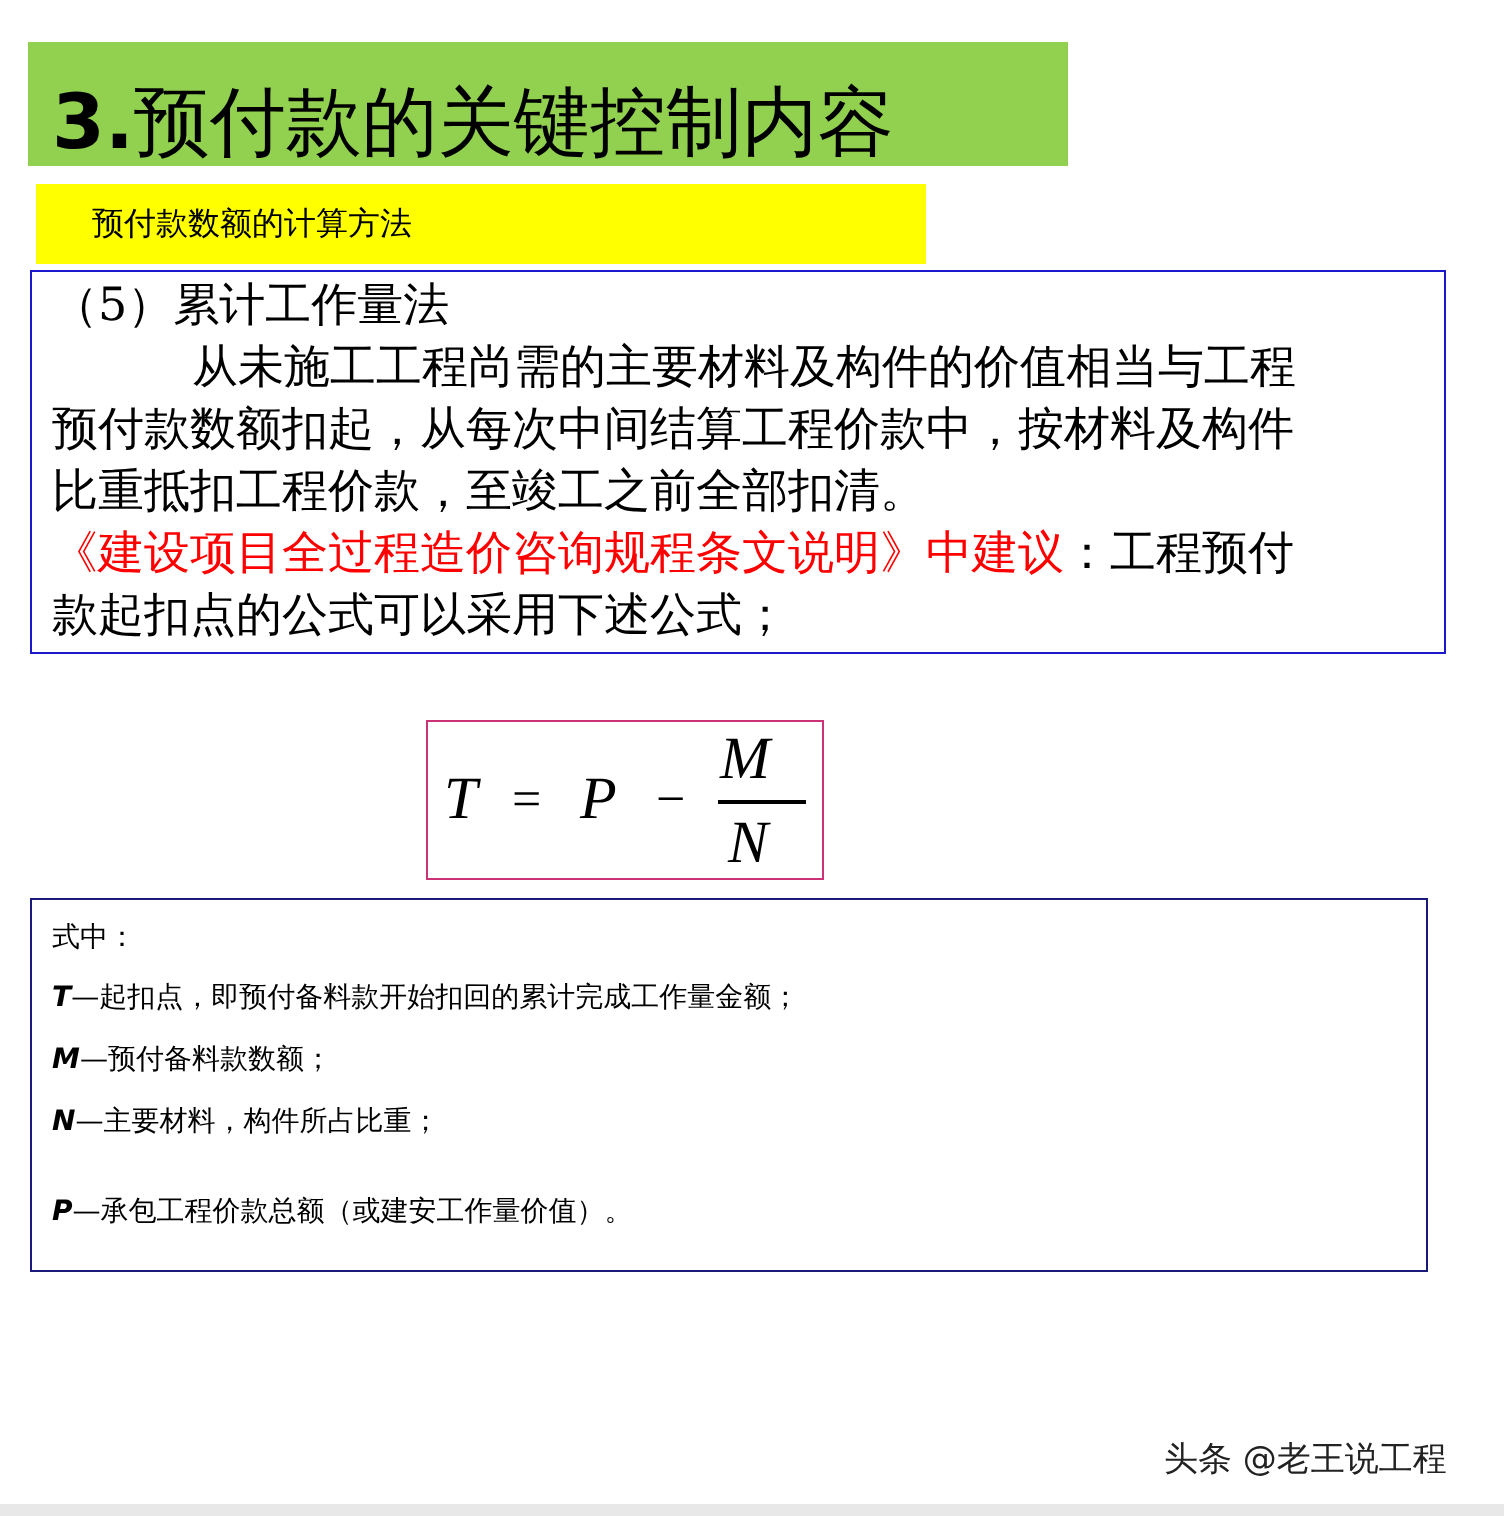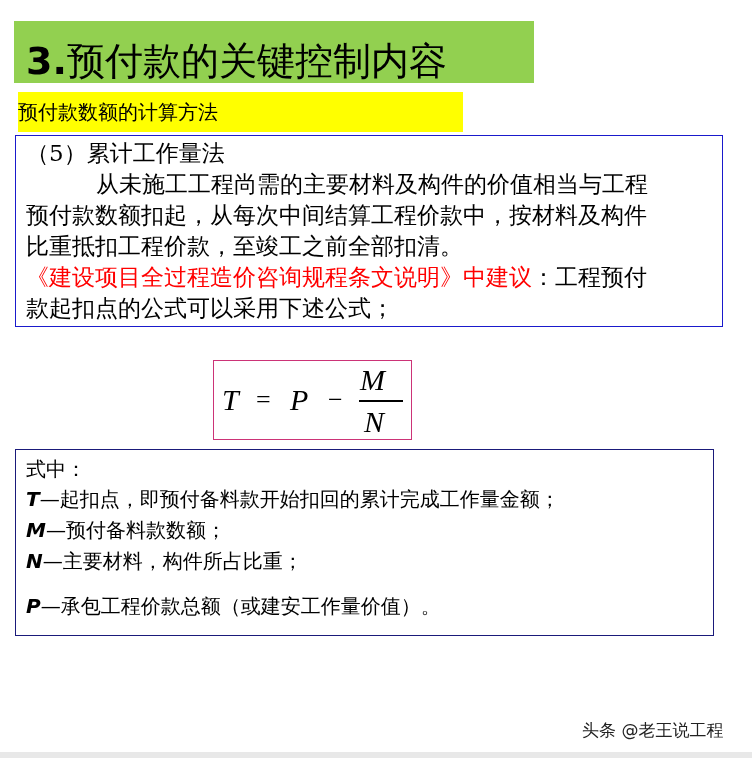--- a/index.html
+++ b/index.html
@@ -47,22 +47,22 @@
       font-weight: bold;
     }
     .subtitle-bar {
       position: absolute;
       left: 18px; top: 92px;
       width: 445px; height: 40px;
       background: #ffff00;
     }
     .subtitle-text {
       position: absolute;
-      left: 0; top: 3px;
-      font-size: 20px;
+      left: 28px; top: 3px;
+      font-size: 16px;
       line-height: 34px;
       white-space: nowrap;
       font-family: "DejaVu Serif", "Liberation Serif", serif;
     }
     .box1 {
       position: absolute;
       left: 15px; top: 135px;
       width: 708px; height: 192px;
       border: 1.5px solid #1a1acc;
       box-sizing: border-box;
@@ -105,21 +105,21 @@
     .box2 {
       position: absolute;
       left: 15px; top: 449px;
       width: 699px; height: 187px;
       border: 1.5px solid #1a1a7a;
       box-sizing: border-box;
     }
     .box2 .line {
       position: absolute;
       left: 10px;
-      font-size: 20px;
+      font-size: 14px;
       line-height: 30px;
       white-space: nowrap;
       font-family: "DejaVu Serif", "Liberation Serif", serif;
     }
     .var {
       font-family: "DejaVu Sans", sans-serif;
       font-weight: bold;
       font-style: italic;
     }
     .watermark {

